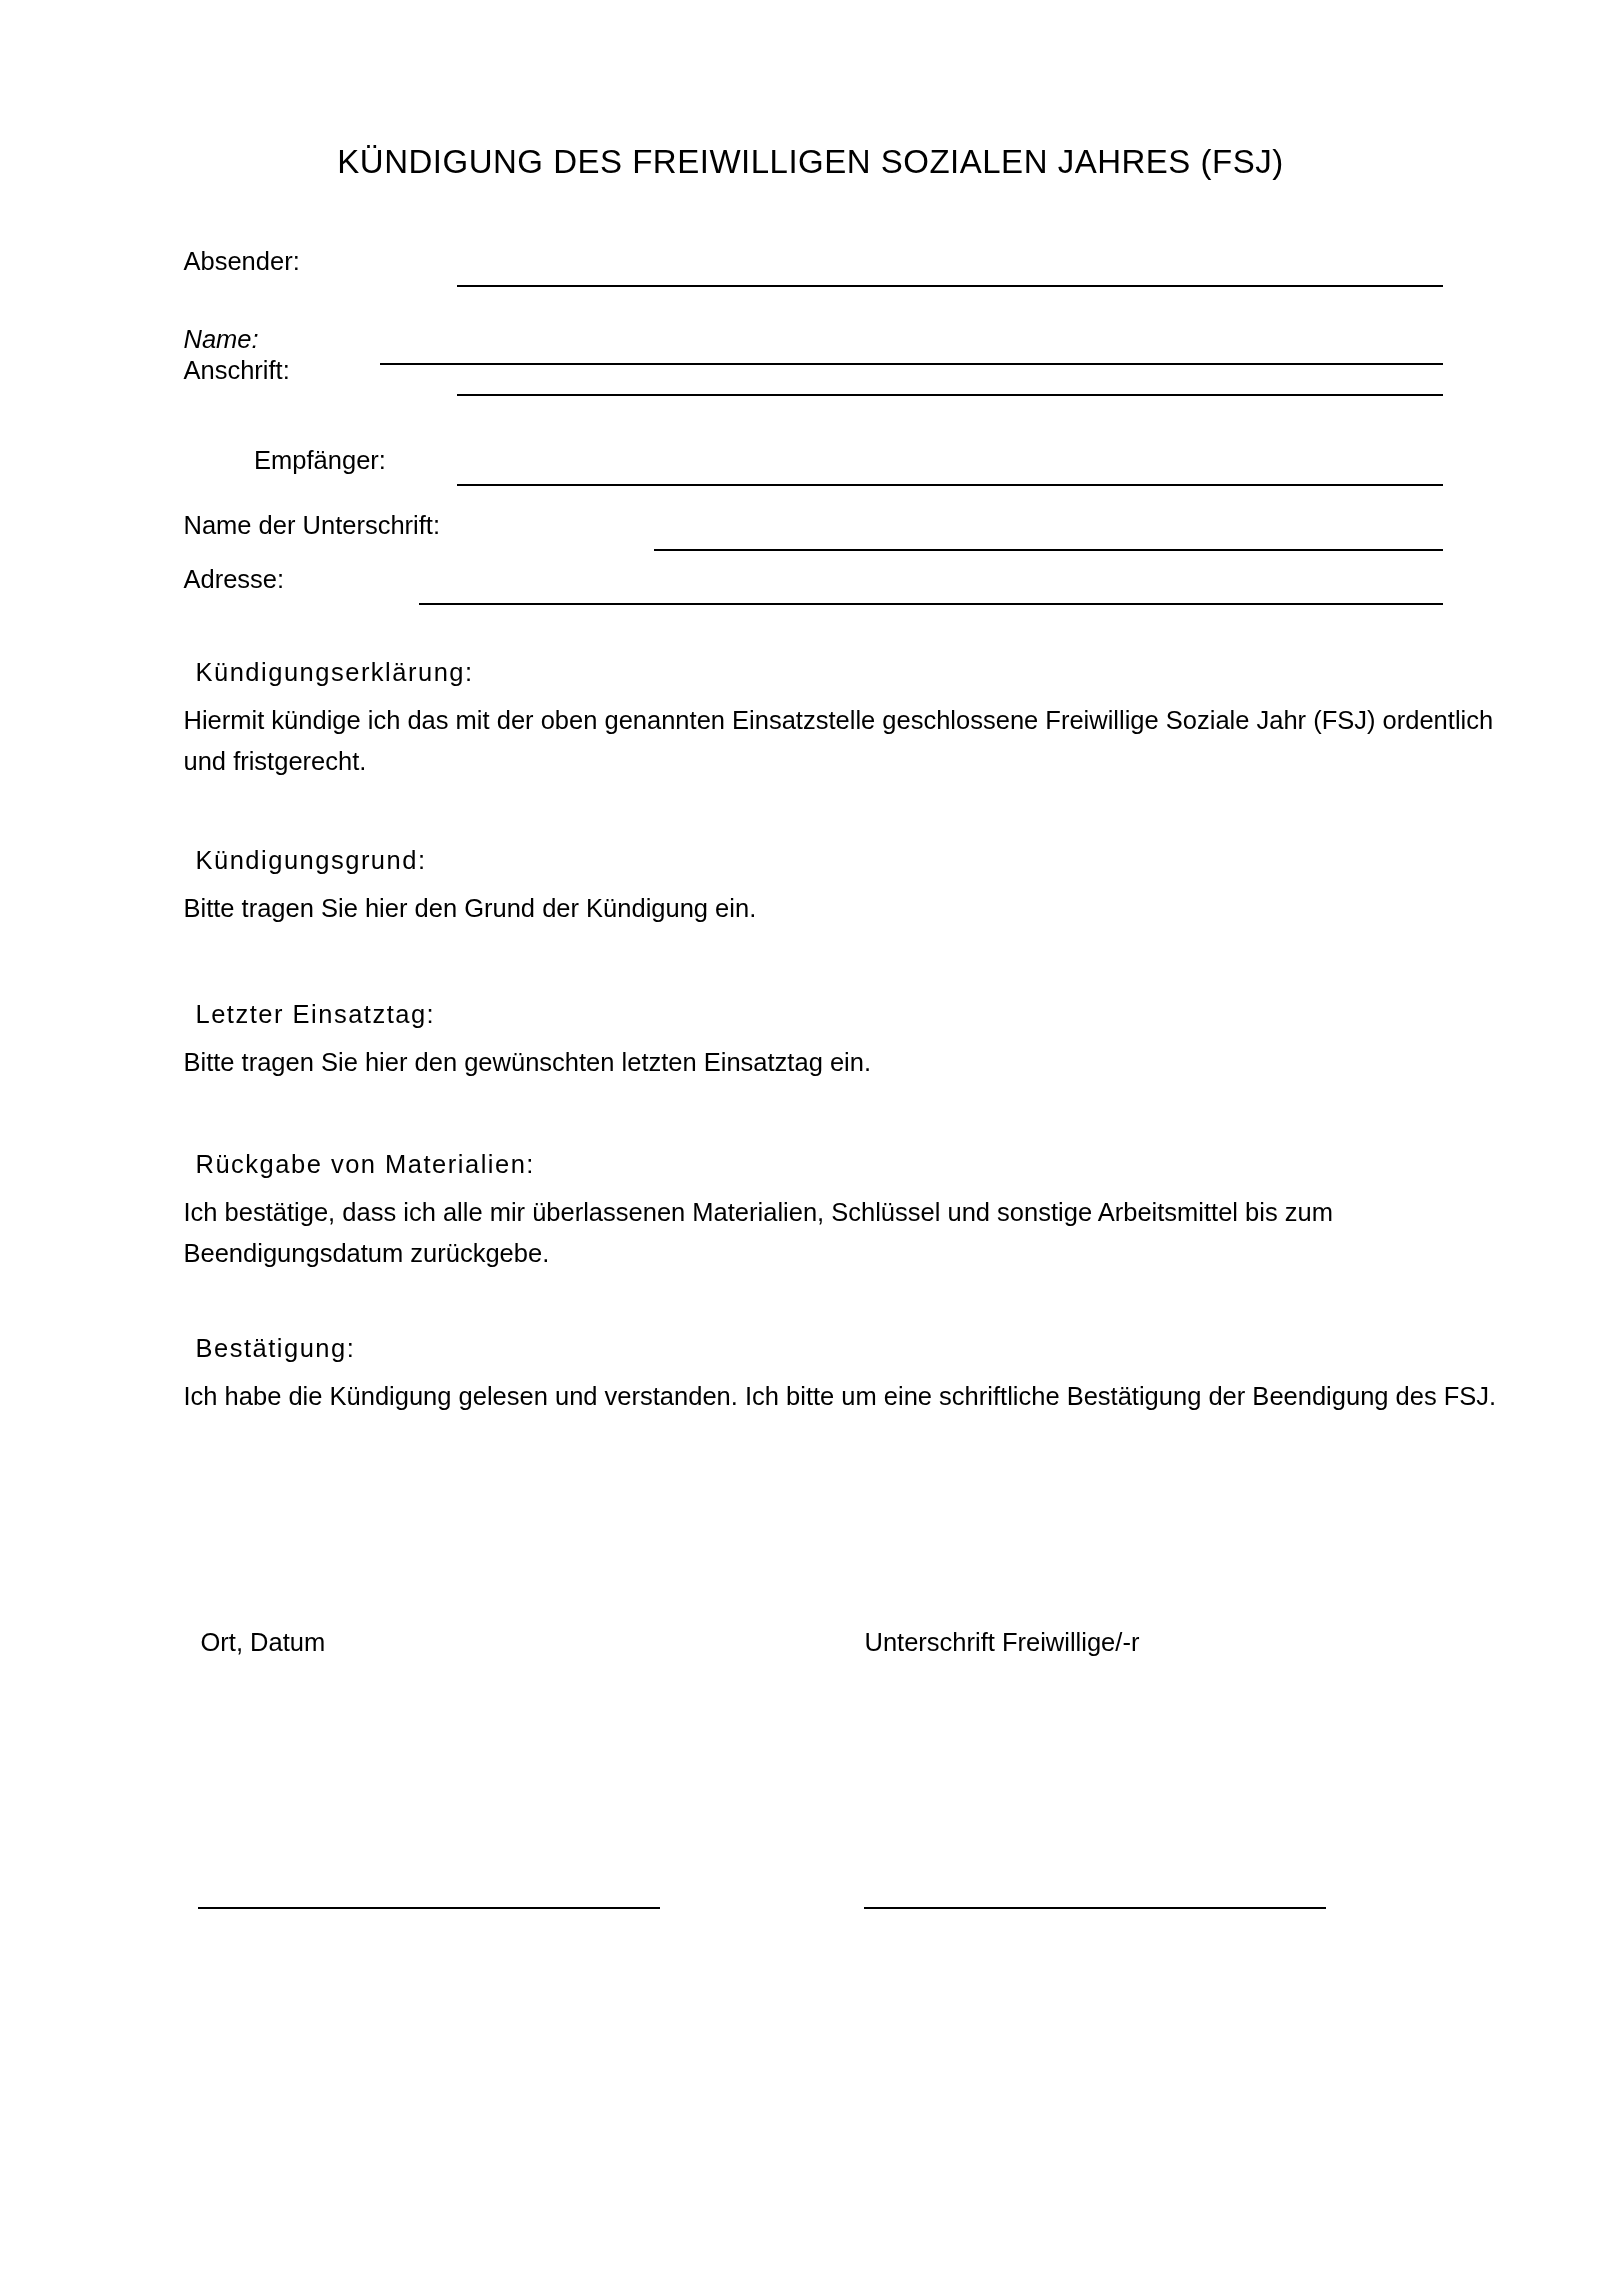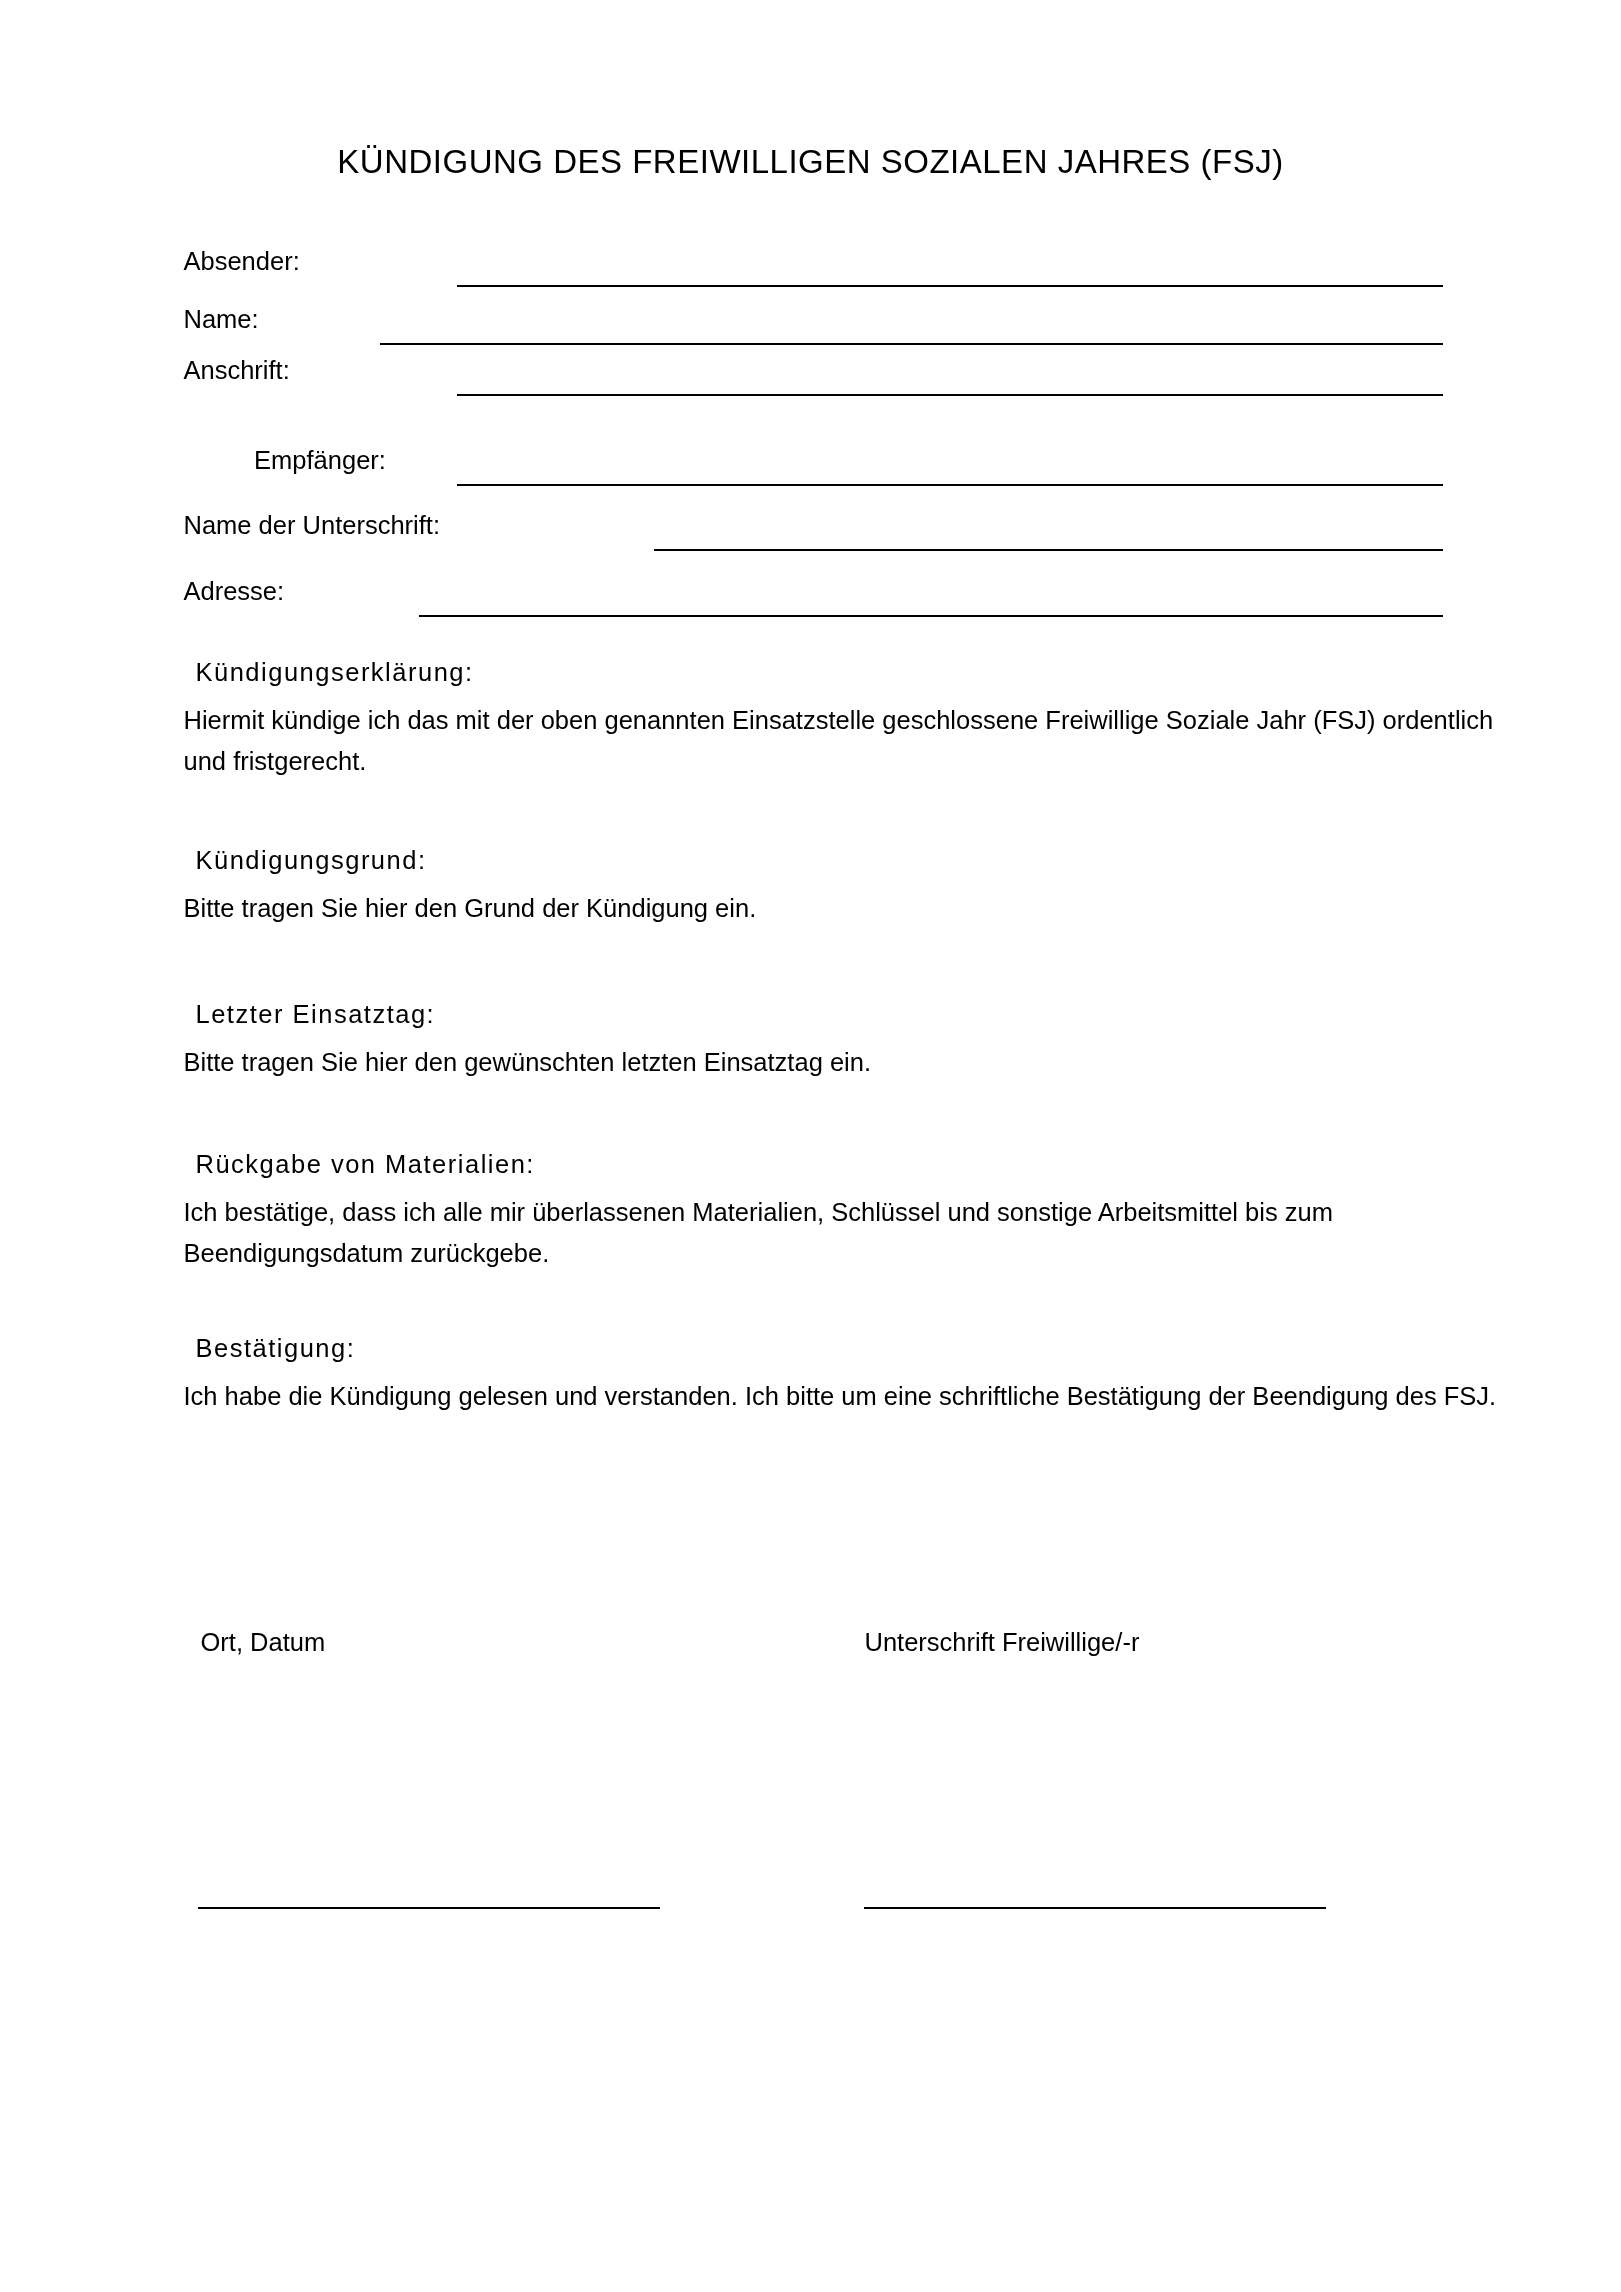--- a/index.html
+++ b/index.html
@@ -41,25 +41,25 @@
     line-height: 31px;
     flex-shrink: 0;
     white-space: nowrap;
   }
   .field-blank {
     flex: 1;
     height: 39px;
     border-bottom: 2.9px solid #000000;
   }
   .row-absender   { top: 246px; }
-  .row-name       { top: 304px; }
+  .row-name       { top: 324px; font-style: italic; }
   .row-anschrift  { top: 355px; }
   .row-empfaenger { top: 445px; }
   .row-einsatzstelle { top: 510px; }
-  .row-adresse    { top: 576px; }
+  .row-adresse    { top: 564px; }
   .row-absender   .field-label { width: 273px; }
   .row-name       .field-label { width: 196px; }
   .row-anschrift  .field-label { width: 273px; }
   .row-empfaenger .field-label { width: 273px; text-align: center; }
   .row-einsatzstelle .field-label { width: 470px; }
   .row-adresse    .field-label { width: 235px; }
 
   .doc-section {
     position: absolute;
     left: 156px;

